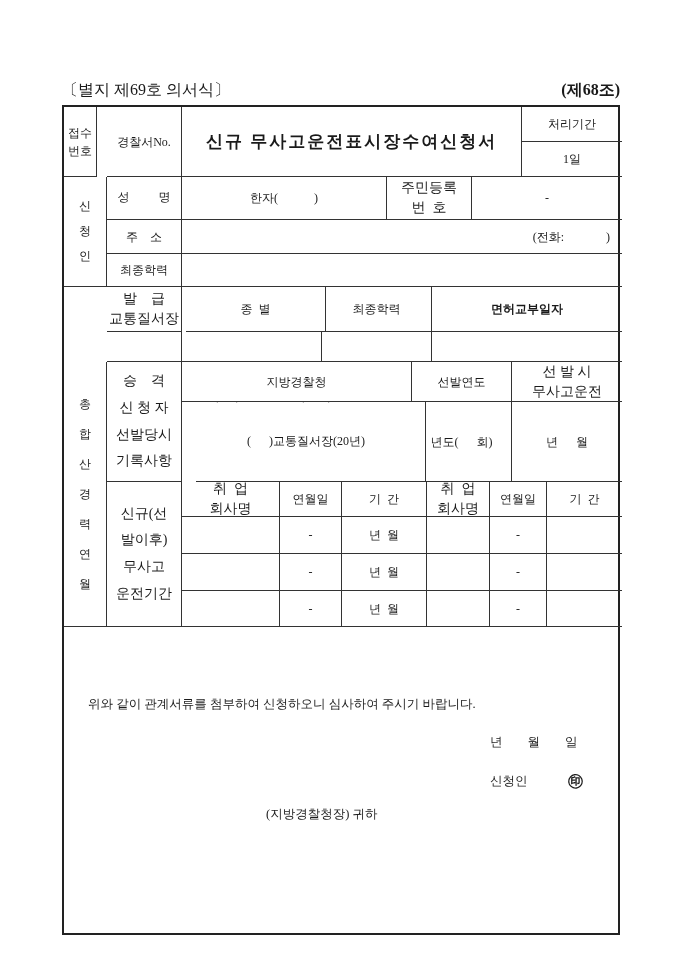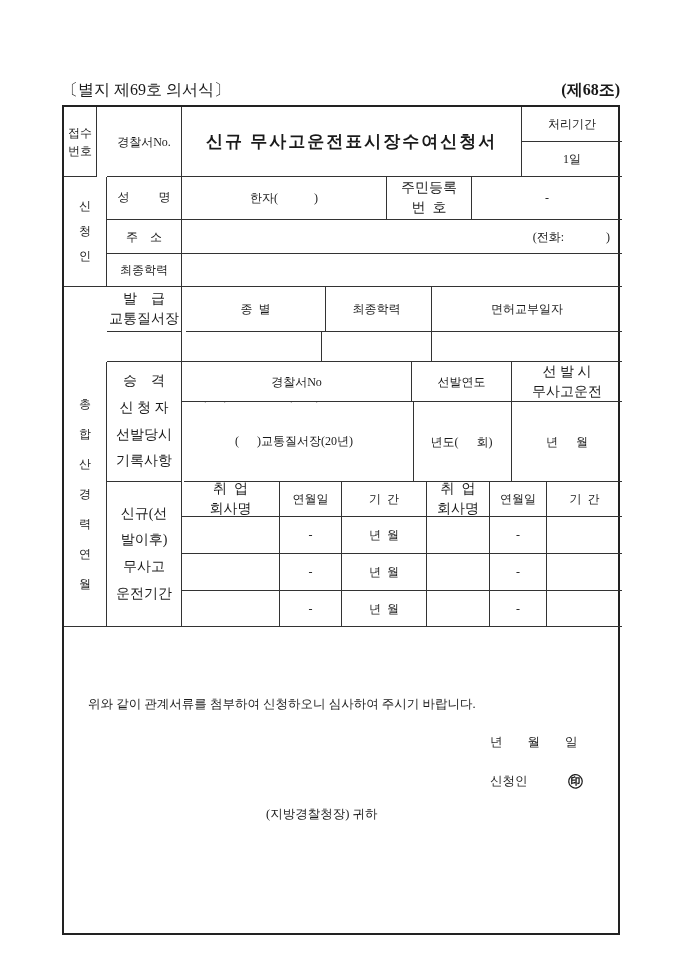--- a/index.html
+++ b/index.html
@@ -59,43 +59,43 @@
     <div class="cell noborder-r" style="left:408px; top:70px; width:150px; height:43px;">-</div>
     <div class="cell" style="left:43px; top:113px; width:75px; height:34px;">주    소</div>
     <div class="cell right-align noborder-r" style="left:118px; top:113px; width:440px; height:34px;">(전화:              )</div>
     <div class="cell" style="left:43px; top:147px; width:75px; height:33px;">최종학력</div>
     <div class="cell noborder-r" style="left:118px; top:147px; width:440px; height:33px;"></div>
 
     <div class="cell small" style="left:43px; top:180px; width:75px; height:45px;">발    급
 교통질서장</div>
     <div class="cell" style="left:122px; top:180px; width:140px; height:45px;">종  별</div>
     <div class="cell" style="left:258px; top:180px; width:110px; height:45px;">최종학력</div>
-    <div class="cell noborder-r" style="left:368px; top:180px; width:190px; height:45px;">면허교부일자</div>
+    <div class="cell noborder-r" style="left:368px; top:180px; width:190px; height:45px;font-weight:bold;">면허교부일자</div>
     <div class="cell" style="left:43px; top:225px; width:75px; height:30px;"></div>
     <div class="cell" style="left:118px; top:225px; width:140px; height:30px;"></div>
     <div class="cell" style="left:258px; top:225px; width:110px; height:30px;"></div>
     <div class="cell noborder-r" style="left:368px; top:225px; width:190px; height:30px;"></div>
 
     <div class="cell vlabel7" style="left:0; top:255px; width:43px; height:265px;">총
 합
 산
 경
 력
 연
 월</div>
     <div class="cell small" style="left:43px; top:255px; width:75px; height:120px; line-height:1.9;">승    격
 신 청 자
 선발당시
 기록사항</div>
-    <div class="cell" style="left:118px; top:255px; width:230px; height:40px;">경찰서No</div>
+    <div class="cell" style="left:118px; top:255px; width:230px; height:40px;">지방경찰청</div>
     <div class="cell" style="left:348px; top:255px; width:100px; height:40px;text-align:center;">선발연도</div>
     <div class="cell small noborder-r" style="left:448px; top:255px; width:110px; height:40px;">선 발 시
 무사고운전</div>
 
-    <div class="cell left-align" style="left:120px; top:295px; width:230px; height:80px; line-height:1.9;"><span style="white-space:pre-wrap;"><span>(      )교통삼색장(25년)</span><br>
+    <div class="cell left-align" style="left:132px; top:295px; width:230px; height:80px; line-height:1.9;"><span style="white-space:pre-wrap;"><span>(      )교통삼색장(25년)</span><br>
            <span>(      )교통질서장(20년)</span><br>
            <span>(      )교통발전장(15년)</span></span></div>
     <div class="cell" style="left:348px; top:295px; width:100px; height:80px;">년도(      회)</div>
     <div class="cell noborder-r" style="left:448px; top:295px; width:110px; height:80px;">년      월</div>
 
     <div class="cell small" style="left:43px; top:375px; width:75px; height:145px; line-height:1.9;">신규(선
 발이후)
 무사고
 운전기간</div>
     <div class="cell small" style="left:118px; top:375px; width:98px; height:35px;">취  업

